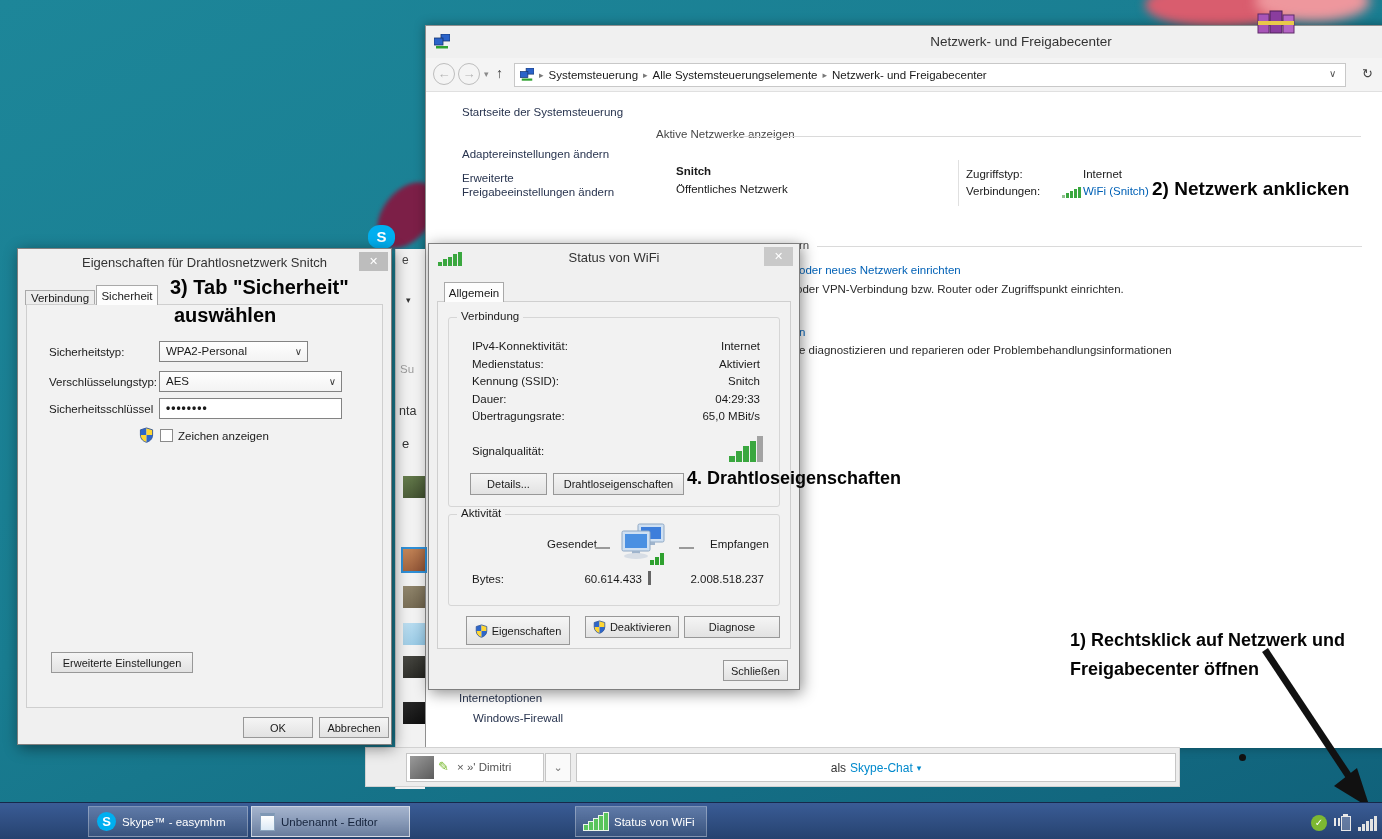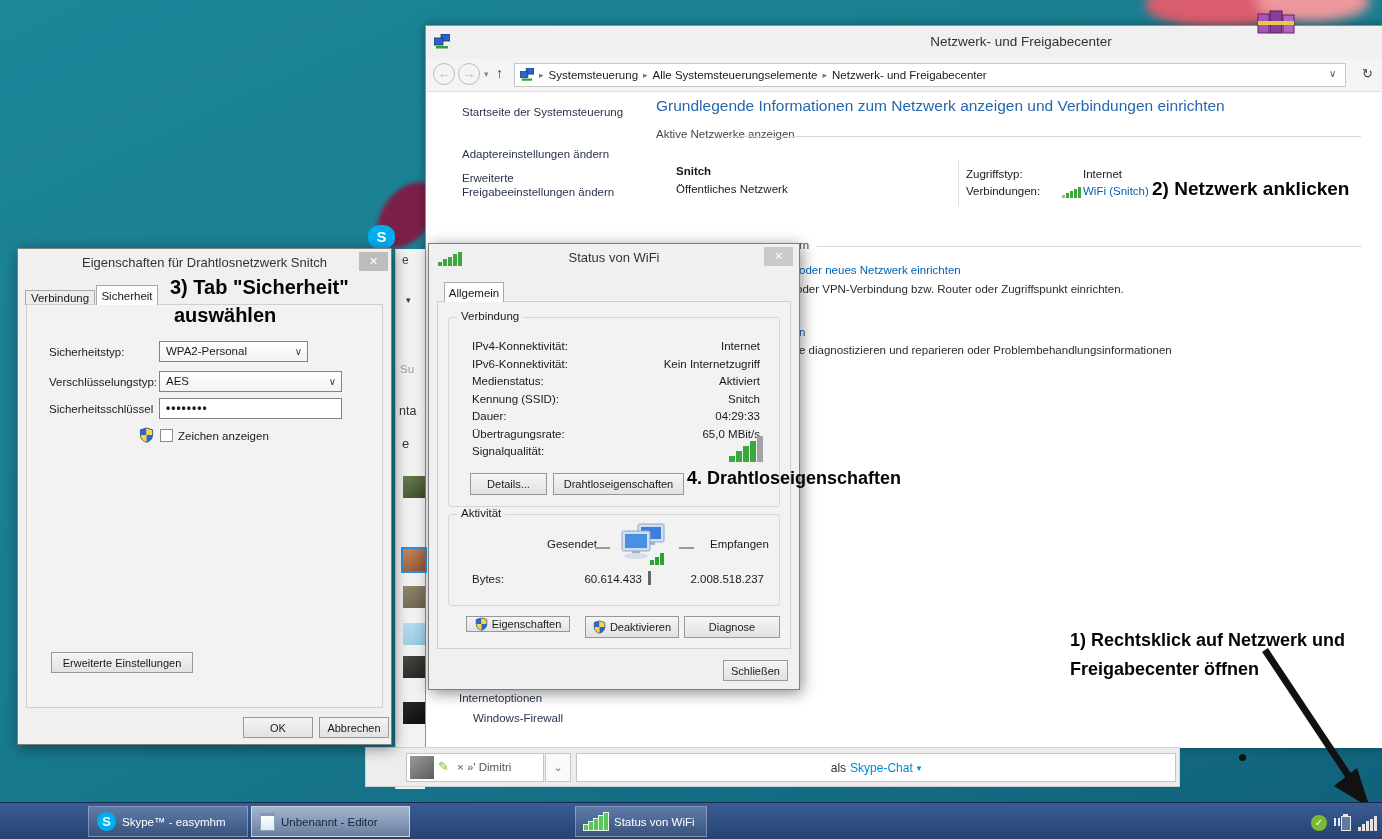--- a/index.html
+++ b/index.html
@@ -79,21 +79,20 @@
       <div class="abs" style="left:903px;top:10px;color:#555;font-size:10px;">∨</div>
       <div class="abs" style="left:936px;top:8px;color:#444;font-size:13px;">↻</div>
     </div>
 
     <div class="abs" style="left:0;top:66px;width:957px;height:656px;background:#fff;">
 
       <div class="abs nw" style="left:36px;top:14px;color:#28344f;">Startseite der Systemsteuerung</div>
       <div class="abs nw" style="left:36px;top:56px;color:#28344f;">Adaptereinstellungen ändern</div>
       <div class="abs" style="left:36px;top:79px;width:160px;color:#28344f;line-height:14px;">Erweiterte Freigabeeinstellungen ändern</div>
 
-      <div class="abs nw" style="left:230px;top:5px;font-size:15.5px;color:#2567ae;">Grundlegende Informationen zum Netzwerk anzeigen und Verbindungen einrichten</div>
 
       <div class="abs nw" style="left:230px;top:36px;color:#484848;">Aktive Netzwerke anzeigen</div>
       <div class="abs" style="left:303px;top:44px;width:632px;border-top:1px solid #dadada;"></div>
       <div class="abs nw" style="left:250px;top:73px;font-weight:700;">Snitch</div>
       <div class="abs nw" style="left:250px;top:91px;">Öffentliches Netzwerk</div>
       <div class="abs" style="left:532px;top:68px;height:46px;border-left:1px solid #e0e0e0;"></div>
       <div class="abs nw" style="left:540px;top:76px;">Zugriffstyp:</div>
       <div class="abs nw" style="left:657px;top:76px;">Internet</div>
       <div class="abs nw" style="left:540px;top:93px;">Verbindungen:</div>
       <div class="bars" style="left:636px;top:95px;height:11px;">
@@ -163,24 +162,20 @@
     </div>
     <div class="panel" style="left:8px;top:57px;width:354px;height:348px;">
 
       <div class="group" style="left:10px;top:15px;width:332px;height:190px;">
         <span class="glabel">Verbindung</span>
       </div>
       <div class="abs" style="left:34px;top:36px;width:288px;">
         <div class="srow">
             <span>IPv4-Konnektivität:</span>
             <span>Internet</span>
-          </div>
-        <div class="srow">
-            <span>IPv6-Konnektivität:</span>
-            <span>Kein Internetzugriff</span>
           </div>
         <div class="srow">
             <span>Medienstatus:</span>
             <span>Aktiviert</span>
           </div>
         <div class="srow">
             <span>Kennung (SSID):</span>
             <span>Snitch</span>
           </div>
         <div class="srow">
@@ -224,21 +219,21 @@
           <rect x="41" y="35" width="4" height="8" fill="#2fa12f"></rect>
           <rect x="46" y="31" width="4" height="12" fill="#2fa12f"></rect>
       </svg>
       <div class="abs" style="left:241px;top:245px;width:15px;border-top:2px solid #9a9a9a;"></div>
       <div class="abs nw" style="left:272px;top:236px;">Empfangen</div>
       <div class="abs nw" style="left:34px;top:271px;">Bytes:</div>
       <div class="abs nw" style="left:120px;top:271px;width:84px;text-align:right;">60.614.433</div>
       <div class="abs" style="left:210px;top:269px;width:3px;height:14px;background:#666;"></div>
       <div class="abs nw" style="left:240px;top:271px;width:86px;text-align:right;">2.008.518.237</div>
 
-      <div class="btn" style="left:28px;top:314px;width:104px;height:16px;">
+      <div class="btn" style="left:28px;top:314px;width:104px;height:29px;">
         <svg width="13" height="14" viewBox="0 0 16 16">
             <defs>
               <clipPath id="sh1">
                 <path d="M8 .5 14.5 2.5 V8 C14.5 12.5 11 15 8 15.8 C5 15 1.5 12.5 1.5 8 V2.5 Z"></path>
               </clipPath>
             </defs>
             <g clip-path="url(#sh1)">
               <rect width="8" height="8" fill="#2e66c9"></rect>
               <rect x="8" width="8" height="8" fill="#ffd633"></rect>
               <rect y="8" width="8" height="8" fill="#ffd633"></rect>

